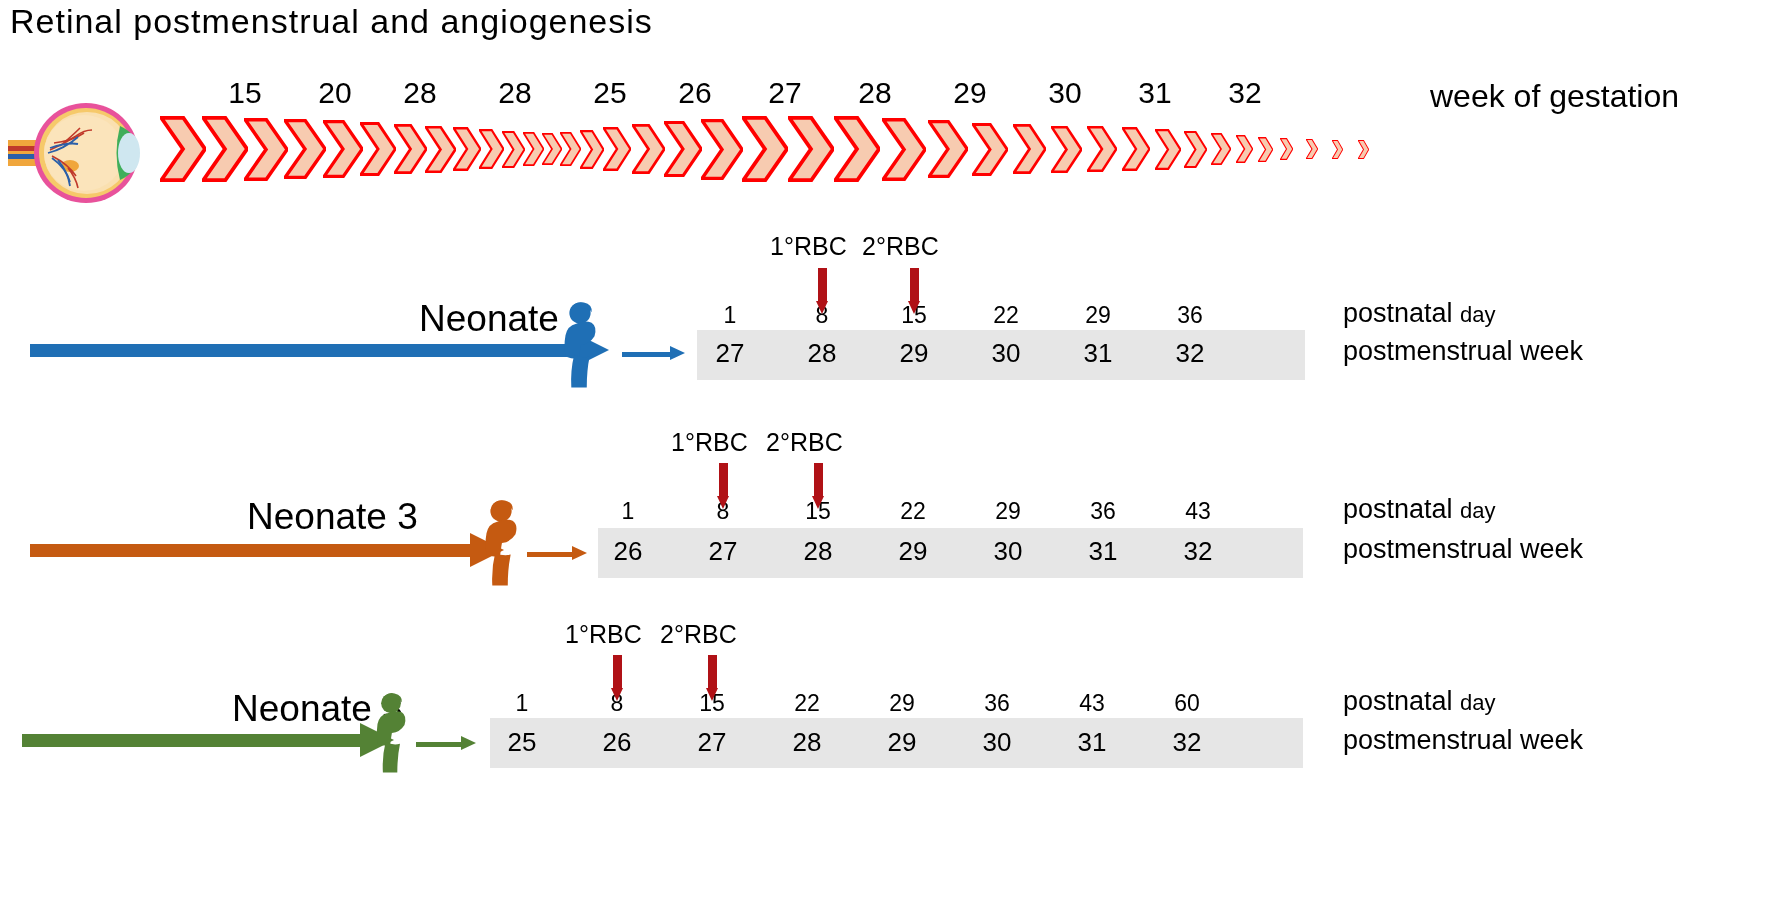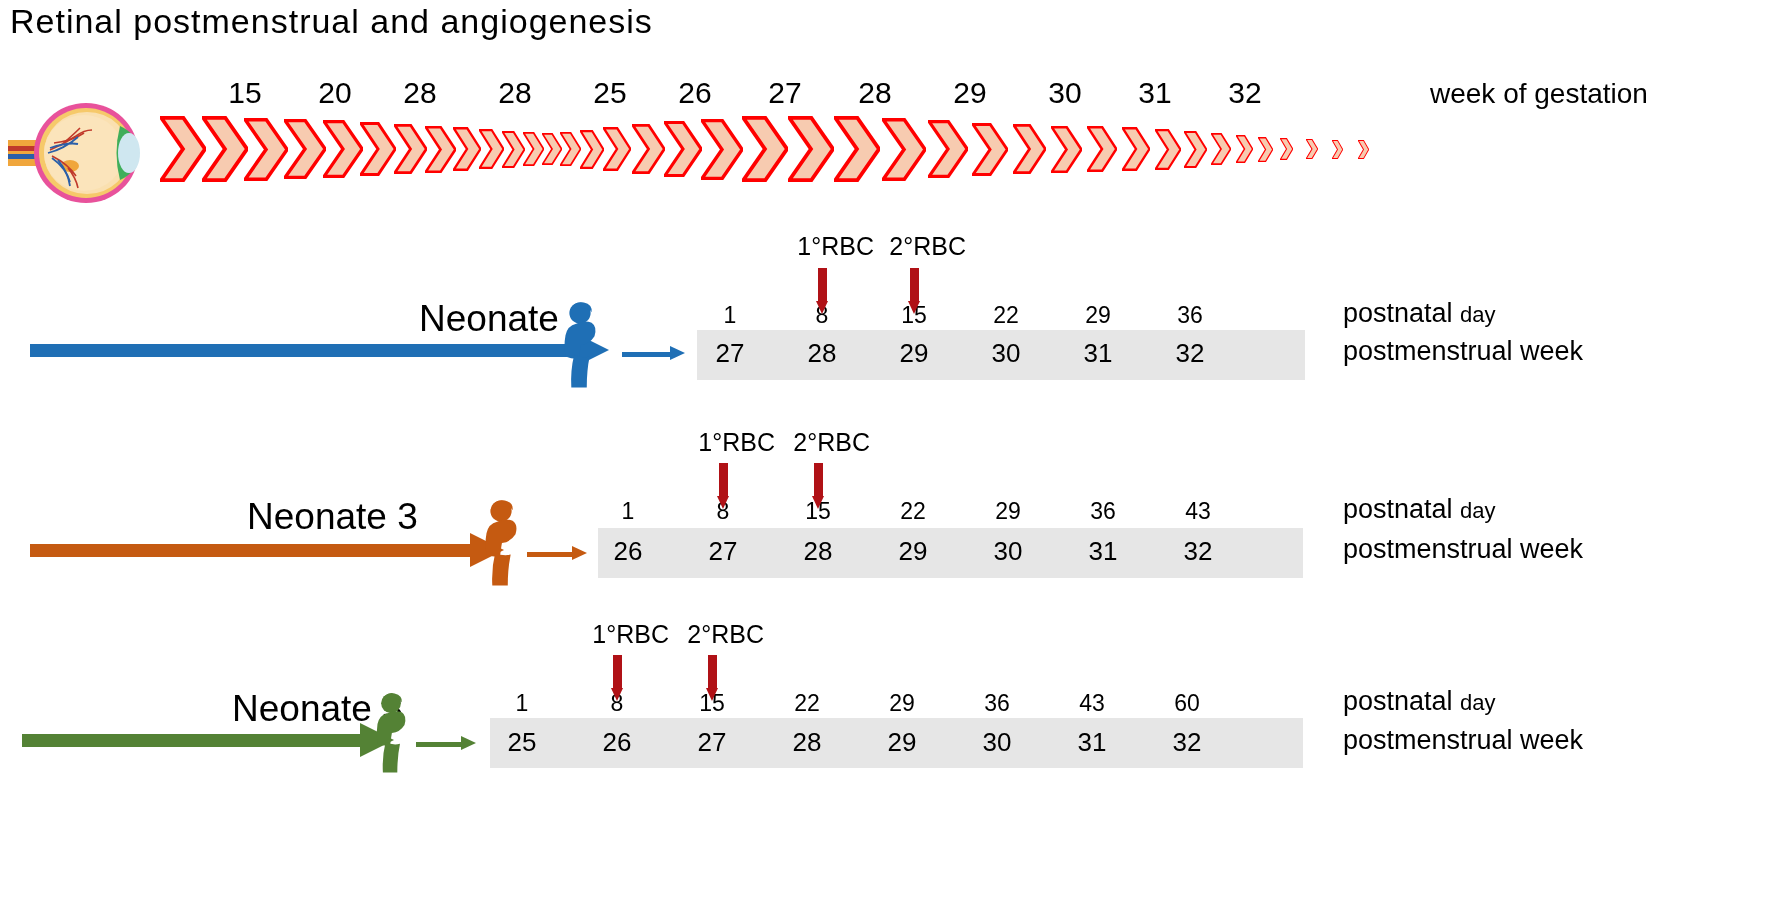--- a/index.html
+++ b/index.html
@@ -6,21 +6,21 @@
   body{width:1772px;height:897px;position:relative;overflow:hidden;
        font-family:"Liberation Sans", sans-serif;color:#000;}
 
   
   #title{position:absolute;left:10px;top:2px;font-size:34px;letter-spacing:1px;
          white-space:nowrap;}
 
   
   #gest-weeks{position:absolute;left:160px;top:76px;width:1250px;height:40px;}
   .gw{position:absolute;top:0;font-size:30px;text-align:center;width:60px;}
-  #gest-label{position:absolute;left:1430px;top:78px;font-size:28px;white-space:nowrap;text-align:right;}
+  #gest-label{position:absolute;left:1430px;top:78px;font-size:32px;white-space:nowrap;text-align:right;}
 
   #chev-row{position:absolute;left:160px;top:120px;height:70px;width:1250px;}
   .chev{position:absolute;bottom:4px;}
 
   
   #eye{position:absolute;left:8px;top:98px;width:150px;height:110px;}
 
   
   .row{position:absolute;left:0;width:1772px;}
   .row-arrow{position:absolute;height:22px;}
@@ -33,21 +33,21 @@
   .mini-head{position:absolute;top:-4px;width:0;height:0;
              border-top:7.5px solid transparent;border-bottom:7.5px solid transparent;}
   .preg{position:absolute;}
 
   .band{position:absolute;background:#e6e6e6;}
   .pnd{position:absolute;font-size:23px;text-align:center;width:60px;}
   .pmw{position:absolute;font-size:26px;text-align:center;width:60px;}
   .side-label{position:absolute;font-size:27px;white-space:nowrap;margin-left:31px;}
   .side-label .small{font-size:22px;}
 
-  .rbc-label{position:absolute;font-size:25px;white-space:nowrap;text-align:right;}
+  .rbc-label{position:absolute;font-size:25px;white-space:nowrap;text-align:left;}
   .rbc-arrow{position:absolute;width:13px;}
   .rbc-shaft{position:absolute;left:2px;top:0;width:9px;background:#b01116;}
   .rbc-head{position:absolute;left:0;width:0;height:0;
             border-left:6.5px solid transparent;border-right:6.5px solid transparent;
             border-top:13px solid #b01116;}
 </style>
 </head>
 <body>
 
 <div id="title">Retinal  postmenstrual  and  angiogenesis</div>

